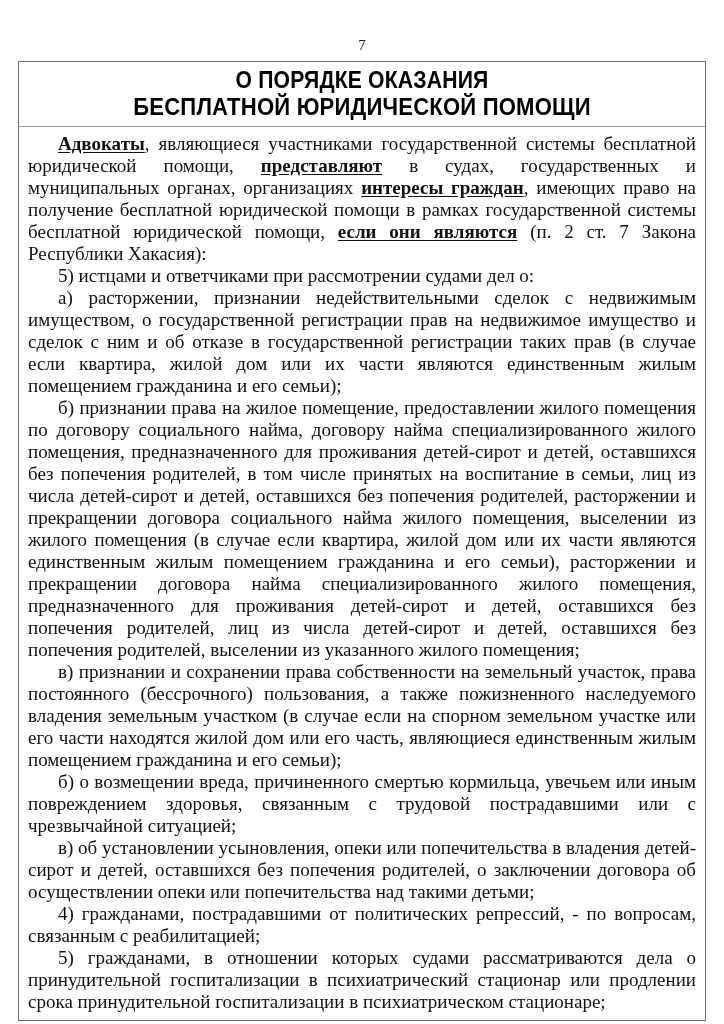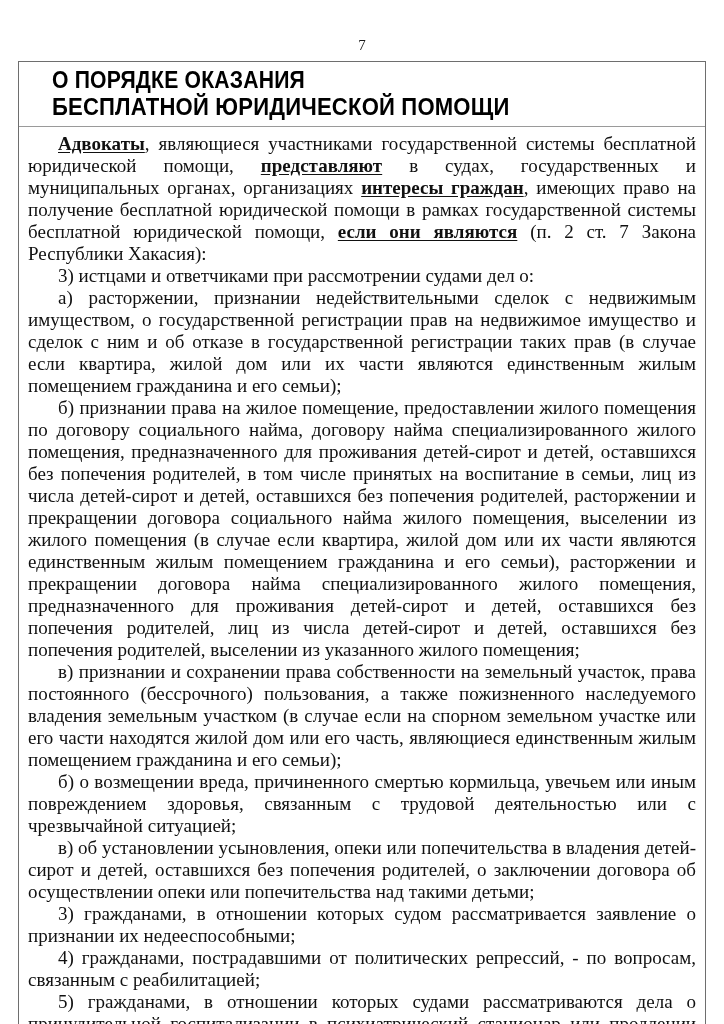--- a/index.html
+++ b/index.html
@@ -36,20 +36,21 @@
     left: 18px;
     top: 61px;
     width: 688px;
     border: 1px solid #6e6e6e;
     box-sizing: border-box;
     background: #ffffff;
   }
   .title-box {
     border-bottom: 1px solid #9a9a9a;
     padding: 5px 6px 6px 6px;
+    text-align: center;
   }
   .title-line {
     font-family: "Liberation Sans Narrow", "Liberation Sans", "DejaVu Sans", sans-serif;
     font-weight: bold;
     font-size: 23px;
     line-height: 26px;
     letter-spacing: 0.2px;
     color: #000000;
     white-space: nowrap;
     transform: scaleX(0.92);
@@ -90,25 +91,24 @@
 
     <div class="title-box">
       <div class="title-line">О ПОРЯДКЕ ОКАЗАНИЯ</div>
       <div class="title-line second">БЕСПЛАТНОЙ ЮРИДИЧЕСКОЙ ПОМОЩИ</div>
     </div>
 
     <div class="body-box">
 
       <p class="para"><span class="bu">Адвокаты</span><span>, являющиеся участниками государственной системы бесплатной юридической помощи, </span><span class="bu">представляют</span><span> в судах, государственных и муниципальных органах, организациях </span><span class="bu">интересы граждан</span><span>, имеющих право на получение бесплатной юридической помощи в рамках государственной системы бесплатной юридической помощи, </span><span class="bu">если они являются</span><span> (п. 2 ст. 7 Закона Республики Хакасия):</span></p>
 
-      <p class="para">3) истцами и ответчиками при рассмотрении судами дел о:</p>
+      <p class="para">5) истцами и ответчиками при рассмотрении судами дел о:</p>
       <p class="para">а) расторжении, признании недействительными сделок с недвижимым имуществом, о государственной регистрации прав на недвижимое имущество и сделок с ним и об отказе в государственной регистрации таких прав (в случае если квартира, жилой дом или их части являются единственным жилым помещением гражданина и его семьи);</p>
       <p class="para">б) признании права на жилое помещение, предоставлении жилого помещения по договору социального найма, договору найма специализированного жилого помещения, предназначенного для проживания детей-сирот и детей, оставшихся без попечения родителей, в том числе принятых на воспитание в семьи, лиц из числа детей-сирот и детей, оставшихся без попечения родителей, расторжении и прекращении договора социального найма жилого помещения, выселении из жилого помещения (в случае если квартира, жилой дом или их части являются единственным жилым помещением гражданина и его семьи), расторжении и прекращении договора найма специализированного жилого помещения, предназначенного для проживания детей-сирот и детей, оставшихся без попечения родителей, лиц из числа детей-сирот и детей, оставшихся без попечения родителей, выселении из указанного жилого помещения;</p>
       <p class="para">в) признании и сохранении права собственности на земельный участок, права постоянного (бессрочного) пользования, а также пожизненного наследуемого владения земельным участком (в случае если на спорном земельном участке или его части находятся жилой дом или его часть, являющиеся единственным жилым помещением гражданина и его семьи);</p>
-      <p class="para">б) о возмещении вреда, причиненного смертью кормильца, увечьем или иным повреждением здоровья, связанным с трудовой деятельностью или с чрезвычайной ситуацией;</p>
+      <p class="para">б) о возмещении вреда, причиненного смертью кормильца, увечьем или иным повреждением здоровья, связанным с трудовой пострадавшими или с чрезвычайной ситуацией;</p>
       <p class="para">в) об установлении усыновления, опеки или попечительства в владения детей-сирот и детей, оставшихся без попечения родителей, о заключении договора об осуществлении опеки или попечительства над такими детьми;</p>
-      <p class="para">3) гражданами, в отношении которых судом рассматривается заявление о признании их недееспособными;</p>
       <p class="para">4) гражданами, пострадавшими от политических репрессий, - по вопросам, связанным с реабилитацией;</p>
       <p class="para">5) гражданами, в отношении которых судами рассматриваются дела о принудительной госпитализации в психиатрический стационар или продлении срока принудительной госпитализации в психиатрическом стационаре;</p>
 
     </div>
   </div>
 </div>
 
 </body></html>

